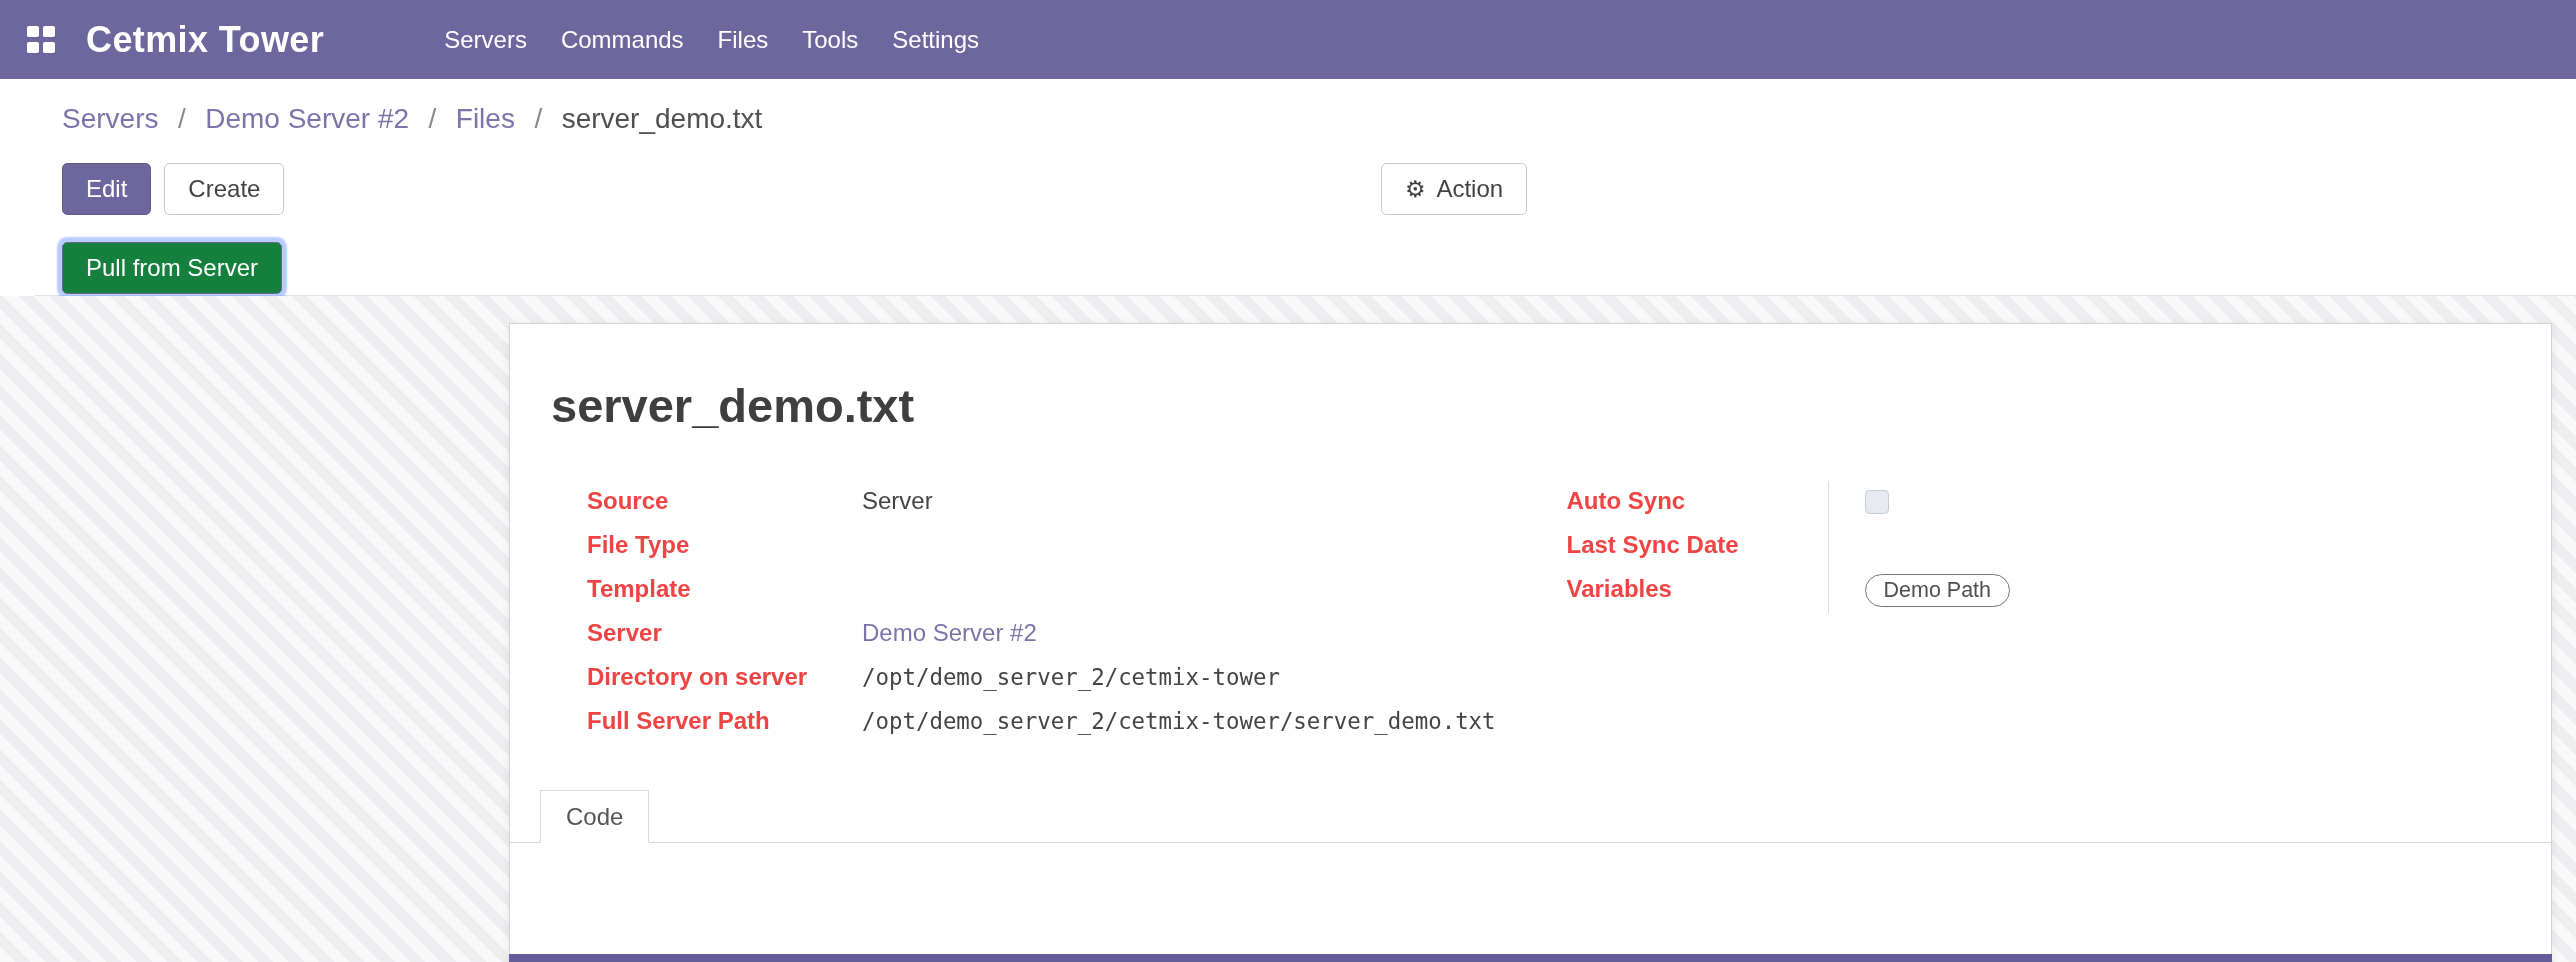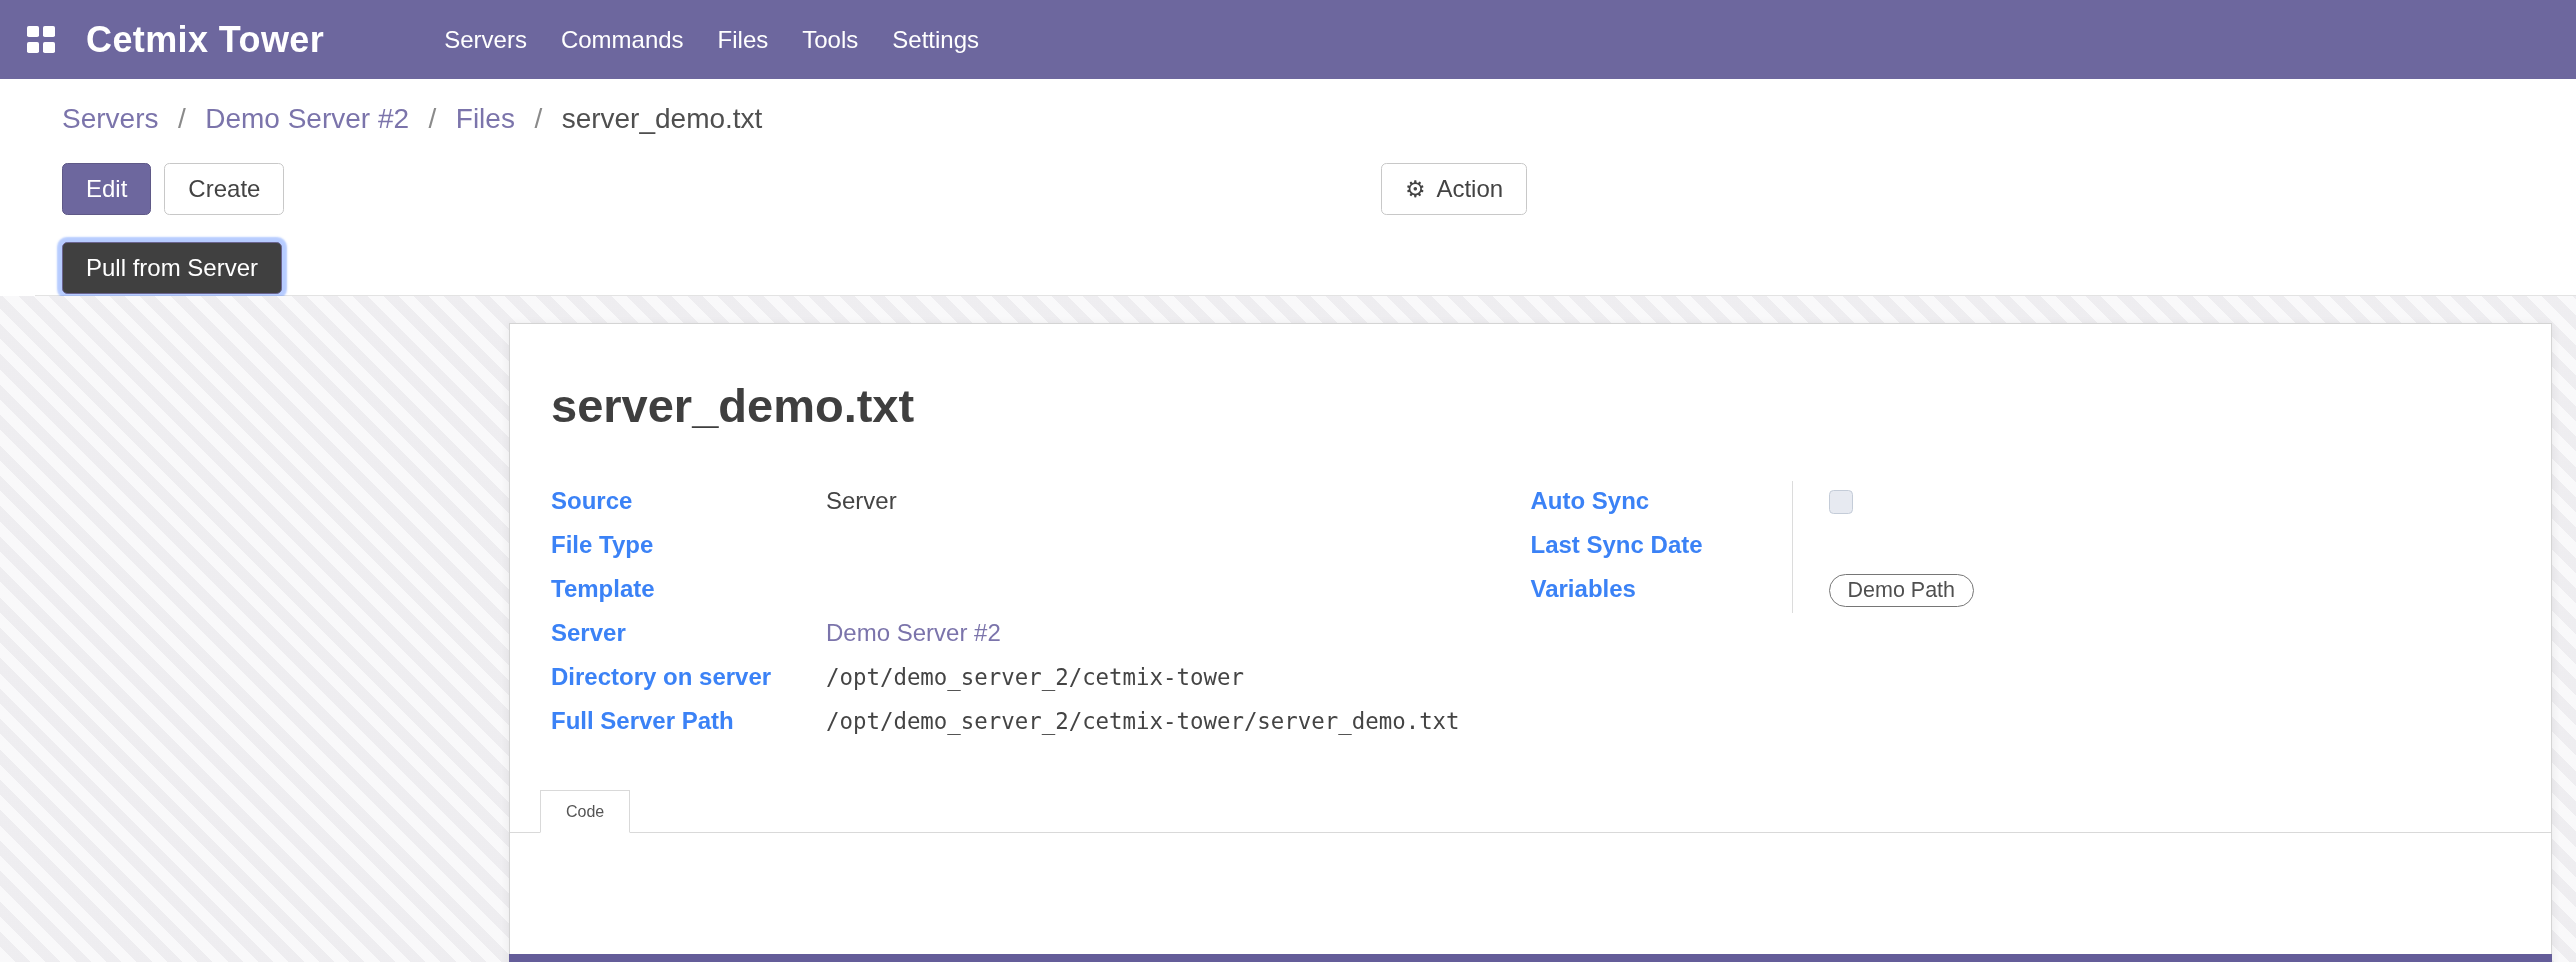--- a/index.html
+++ b/index.html
@@ -46,21 +46,21 @@
   .btn-default { background: #ffffff; border: 0.9px solid #c8c8c8; color: #434343; }
   .btn-create { margin-left: 9px; }
   .btn-action {
     position: absolute; left: 1319px; top: 0;
     display: inline-flex; align-items: center; gap: 10.8px;
   }
   .gear { font-size: 23px; line-height: 1; }
 
   .pull-row { margin: 27px 27px 0; }
   .btn-pull {
-    background: #404040; border: 0.9px solid #6a648f; color: #fff;
+    background: #15803d; border: 0.9px solid #6a648f; color: #fff;
     box-shadow: 0 0 1.8px 4.5px rgba(96, 143, 255, 0.45);
   }
 
   
   .content {
     position: absolute; top: 296px; left: 0; right: 0; bottom: 0;
     background-color: #f2f1f4;
     background-image: repeating-linear-gradient(45deg,
       rgba(255,255,255,0.55) 0px, rgba(255,255,255,0.55) 10.8px,
       rgba(0,0,0,0.015) 10.8px, rgba(0,0,0,0.015) 21.5px);
@@ -73,21 +73,21 @@
   }
   .sheet h1 {
     margin: 0; font-size: 47px; line-height: 56px; font-weight: 700; color: #3f3f3f;
   }
 
   .groups { display: flex; margin-top: 47px; }
   .group { width: 50%; }
   .frow { display: flex; align-items: flex-start; min-height: 44px; }
   .flabel {
     flex: 0 0 auto; width: 275px; font-size: 24px; font-weight: 700;
-    color: #3b82f6; padding-top: 4.5px; line-height: 30.5px;
+    color: #ef4444; padding-top: 4.5px; line-height: 30.5px; margin-left: 36px;
   }
   .group-right .flabel { width: 261px; }
   .fvalue { flex: 1; font-size: 24px; color: #444; padding-top: 4.5px; line-height: 30.5px; min-width: 0; }
   .group-right .fvalue {
     border-left: 0.9px solid #dcdcdc; padding-left: 36px; min-height: 44px;
   }
   .fvalue a { color: #7b74ab; text-decoration: none; cursor: pointer; }
   .mono { font-family: "DejaVu Sans Mono", monospace; font-size: 22.4px; }
   .checkbox {
     width: 24px; height: 24px; margin-top: 4.5px;
@@ -97,21 +97,21 @@
     display: inline-block; font-size: 21.5px; line-height: 27px; color: #4f4f4f;
     border: 0.9px solid #767676; border-radius: 897px; padding: 1.8px 18px; margin-top: 0.9px;
   }
 
   
   .notebook {
     margin: 45px -41px 0; padding-left: 30px;
     border-bottom: 0.9px solid #d9d9d9; display: flex;
   }
   .tab {
-    font-size: 16px; color: #555; background: #fff;
+    font-size: 24px; color: #555; background: #fff;
     border: 0.9px solid #d9d9d9; border-bottom: 0.9px solid #ffffff;
     padding: 11.7px 25px; margin-bottom: -0.9px; cursor: pointer;
   }
   .code-area { height: 108px; }
   .editor-strip {
     position: absolute; left: -0.9px; right: -0.9px; top: 630px; height: 21.5px;
     background: #645d99;
   }
 </style>
 </head>

